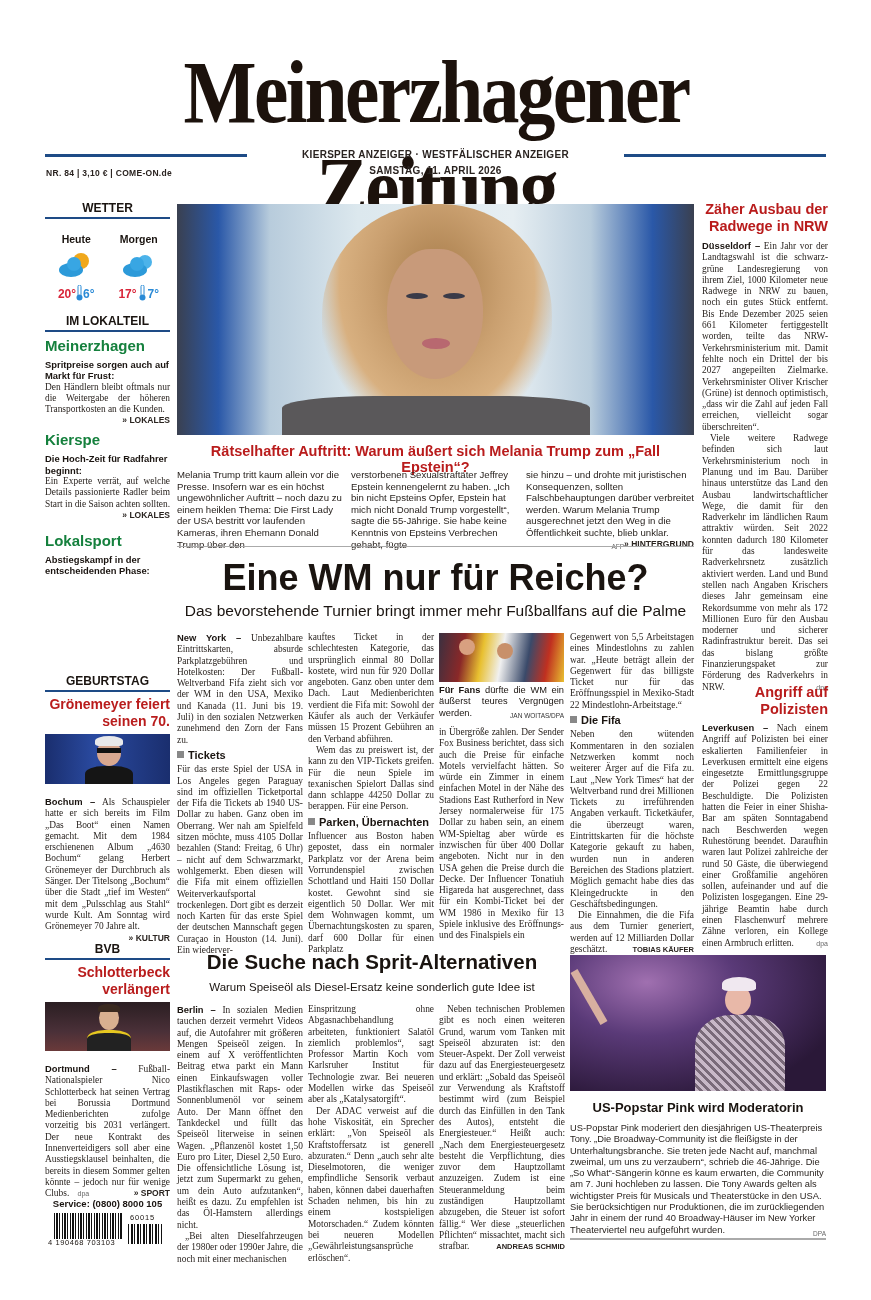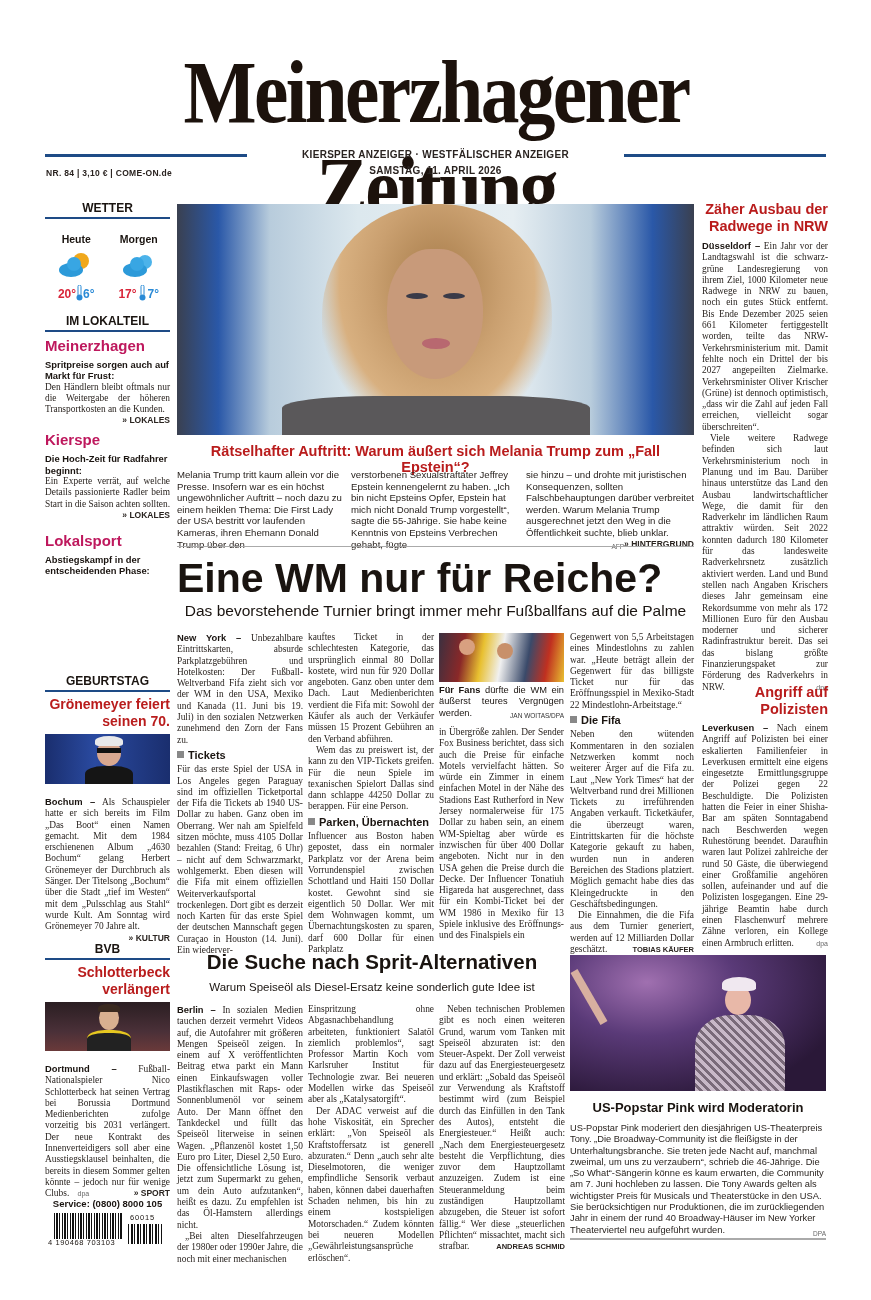--- a/index.html
+++ b/index.html
@@ -9,21 +9,21 @@
 .masthead{left:40px;top:45px;width:792px;text-align:center;font-family:"Liberation Serif",serif;font-weight:bold;font-size:88px;line-height:96px;letter-spacing:-3px;color:#1c120c;transform:scaleX(0.88);transform-origin:center}
 .rule{height:3px;background:#1e4b86}
 .sub{font-family:"Liberation Sans",sans-serif;font-weight:bold;font-size:10px;color:#2a2320;letter-spacing:.3px}
 .sans{font-family:"Liberation Sans",sans-serif}
 .kicker{font-family:"Liberation Sans",sans-serif;font-weight:bold;font-size:12px;text-align:center;color:#1a1410;border-bottom:2px solid #1e4b86;padding-bottom:2px}
 .body{font-family:"Liberation Serif",serif;font-size:9.4px;line-height:11.3px;text-align:justify;color:#2a2420;hyphens:auto}
 .body b{font-family:"Liberation Sans",sans-serif;font-weight:bold;color:#1a1410}
 .lead{font-family:"Liberation Sans",sans-serif;font-weight:bold;font-size:9.4px;line-height:11.3px;color:#1a1410}
 .ref{font-family:"Liberation Sans",sans-serif;font-weight:bold;font-size:8.5px;float:right}
 .agency{font-family:"Liberation Sans",sans-serif;font-size:7px;color:#666;float:right;margin-left:6px}
-.sect{font-family:"Liberation Sans",sans-serif;font-weight:bold;font-size:15px;line-height:18px;color:#be185d}
+.sect{font-family:"Liberation Sans",sans-serif;font-weight:bold;font-size:15px;line-height:18px;color:#15803d}
 .h3{font-family:"Liberation Sans",sans-serif;font-weight:bold;text-align:right;color:#b91c1c}
 .subhead{font-family:"Liberation Sans",sans-serif;font-weight:bold;font-size:11px;margin:4px 0 3px;color:#1a1410}
 .subhead .sq{display:inline-block;width:7px;height:7px;background:#888;margin-right:4px;vertical-align:1px}
 .sansbody{font-family:"Liberation Sans",sans-serif;font-size:9.6px;line-height:11.6px;color:#2a2420}
 .photo{position:absolute;overflow:hidden}
 .indent{text-indent:8px}
 </style>
 </head>
 <body>
 
@@ -129,21 +129,21 @@
   <div style="position:absolute;left:245px;top:134px;width:28px;height:11px;border-radius:50%;background:#b86870"></div>
   <div style="position:absolute;left:105px;top:192px;width:308px;height:40px;border-radius:30% 30% 0 0;background:#5a585a"></div>
 </div>
 
 <div class="abs sans" style="left:177px;top:443px;width:517px;text-align:center;font-weight:bold;font-size:14.5px;color:#b91c1c">Rätselhafter Auftritt: Warum äußert sich Melania Trump zum „Fall Epstein“?</div>
 <div class="abs sansbody" style="left:177px;top:469px;width:167px">Melania Trump tritt kaum allein vor die Presse. Insofern war es ein höchst ungewöhnlicher Auftritt – noch dazu zu einem heiklen Thema: Die First Lady der USA bestritt vor laufenden Kameras, ihren Ehemann Donald Trump über den</div>
 <div class="abs sansbody" style="left:351px;top:469px;width:167px">verstorbenen Sexualstraftäter Jeffrey Epstein kennengelernt zu haben. „Ich bin nicht Epsteins Opfer, Epstein hat mich nicht Donald Trump vorgestellt“, sagte die 55-Jährige. Sie habe keine Kenntnis von Epsteins Verbrechen gehabt, fügte</div>
 <div class="abs sansbody" style="left:526px;top:469px;width:168px"><span>sie hinzu – und drohte mit juristischen Konsequenzen, sollten Falschbehauptungen darüber verbreitet werden. Warum Melania Trump ausgerechnet jetzt den Weg in die Öffentlichkeit suchte, blieb unklar.</span> <span class="ref">» HINTERGRUND</span><span class="agency" style="font-size:6.5px;margin-top:2px">AFP</span></div>
 <div class="abs" style="left:177px;top:546px;width:517px;height:1px;background:#aaa"></div>
 
-<div class="abs sans" style="left:177px;top:557px;width:517px;text-align:left;font-weight:bold;font-size:41px;line-height:42px;color:#1a1410">Eine WM nur für Reiche?</div>
+<div class="abs sans" style="left:177px;top:557px;width:517px;text-align:center;font-weight:bold;font-size:36px;line-height:42px;color:#1a1410">Eine WM nur für Reiche?</div>
 <div class="abs sans" style="left:177px;top:602px;width:517px;text-align:center;font-size:15.5px;color:#1a1410">Das bevorstehende Turnier bringt immer mehr Fußballfans auf die Palme</div>
 
 <div class="abs body" style="left:177px;top:632px;width:126px">
   <p><b>New York –</b> <span>Unbezahlbare Eintrittskarten, absurde Parkplatzgebühren und Hotelkosten: Der Fußball-Weltverband Fifa zieht sich vor der WM in den USA, Mexiko und Kanada (11. Juni bis 19. Juli) in den sozialen Netzwerken zunehmend den Zorn der Fans zu.</span></p>
   <div class="subhead"><span class="sq"></span><span>Tickets</span></div>
   <p>Für das erste Spiel der USA in Los Angeles gegen Paraguay sind im offiziellen Ticketportal der Fifa die Tickets ab 1940 US-Dollar zu haben. Ganz oben im Oberrang. Wer nah am Spielfeld sitzen möchte, muss 4105 Dollar bezahlen (Stand: Freitag, 6 Uhr) – nicht auf dem Schwarzmarkt, wohlgemerkt. Eben diesen will die Fifa mit einem offiziellen Weiterverkaufsportal trockenlegen. Dort gibt es derzeit noch Karten für das erste Spiel der deutschen Mannschaft gegen Curaçao in Houston (14. Juni). Ein wiederver-</p>
 </div>
 <div class="abs body" style="left:308px;top:632px;width:126px">
   <p>kauftes Ticket in der schlechtesten Kategorie, das ursprünglich einmal 80 Dollar kostete, wird nun für 920 Dollar angeboten. Ganz oben unter dem Dach. Laut Medienberichten verdient die Fifa mit: Sowohl der Käufer als auch der Verkäufer müssen 15 Prozent Gebühren an den Verband abführen.</p>
   <p class="indent">Wem das zu preiswert ist, der kann zu den VIP-Tickets greifen. Für die neun Spiele im texanischen Spielort Dallas sind dann schlappe 44250 Dollar zu berappen. Für eine Person.</p>

